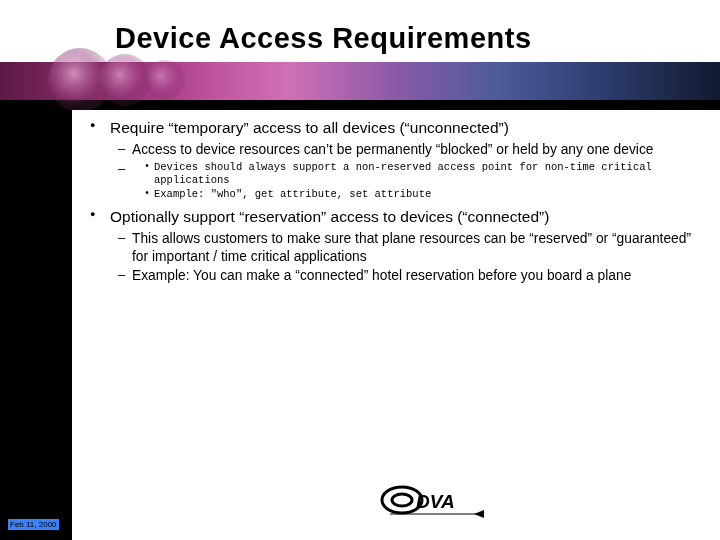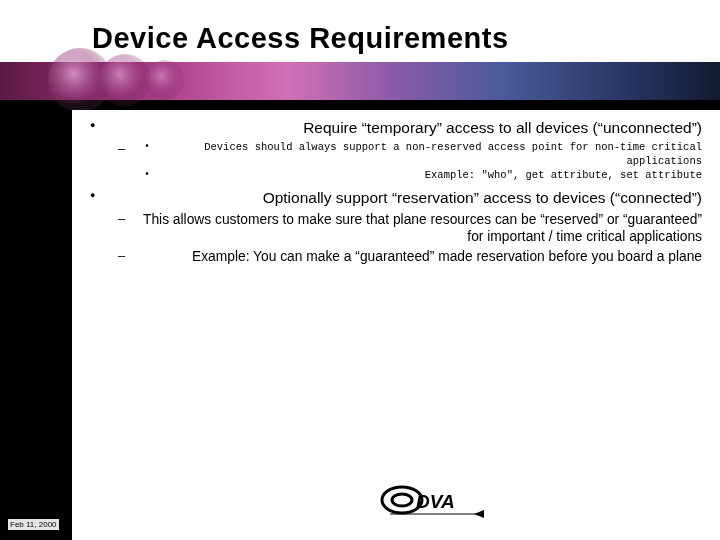--- a/index.html
+++ b/index.html
@@ -28,21 +28,21 @@
     top: 40px;
     left: 35px;
     width: 180px;
     height: 80px;
     pointer-events: none;
   }
 
   .title {
     position: absolute;
     top: 22px;
-    left: 92px;
+    left: 115px;
     font-family: Arial, "Arial Black", sans-serif;
     font-weight: 900;
     font-size: 29px;
     color: #000;
     z-index: 10;
     letter-spacing: 0.5px;
   }
 
   .side-strip {
     position: absolute;
@@ -57,21 +57,21 @@
   .inner {
     position: absolute;
     top: 118px;
     left: 90px;
     width: 612px;
     z-index: 6;
     color: #000;
   }
 
   ul.l1 { list-style: none; }
-  ul.l1 > li { position: relative; padding-left: 20px; margin-bottom: 6px; font-size: 15.5px; line-height: 1.25; text-align: right; }
+  ul.l1 > li { position: relative; padding-left: 20px; margin-bottom: 6px; font-size: 15.5px; line-height: 1.25; }
   ul.l1 > li::before {
     content: "●"; position: absolute; left: 0; top: 2px; font-size: 9px;
   }
 
   ul.l2 { list-style: none; margin-top: 4px; }
   ul.l2 > li { position: relative; padding-left: 22px; margin-bottom: 2px; font-size: 13.8px; line-height: 1.25; }
   ul.l2 > li::before {
     content: "–"; position: absolute; left: 8px; top: 0; font-size: 13px;
   }
 
@@ -80,21 +80,21 @@
   ul.l3 > li::before {
     content: "•"; position: absolute; left: 12px; top: 0; font-size: 10px;
   }
 
   .footer-date {
     position: absolute;
     bottom: 10px;
     left: 8px;
     font-size: 8px;
     color: #000;
-    background: #e5e5e5;
+    background: #3b82f6;
     padding: 1px 2px;
     z-index: 20;
   }
 
   .logo {
     position: absolute;
     bottom: 20px;
     left: 380px;
     width: 110px;
     height: 40px;
@@ -141,39 +141,42 @@
 
 <div class="side-strip"></div>
 <div class="white-bottom"></div>
 
 <div class="inner">
   <ul class="l1">
     <li>
       <span>Require “temporary” access to all devices (“unconnected”)</span>
       <ul class="l2">
         <li>
+          <span>Access to device resources can’t be permanently “blocked” or held by any one device</span>
+        </li>
+        <li>
           <ul class="l3">
             <li>
               <span>Devices should always support a non-reserved access point for non-time critical applications</span>
             </li>
             <li>
               <span>Example: "who", get attribute, set attribute</span>
             </li>
           </ul>
         </li>
       </ul>
     </li>
     <li>
       <span>Optionally support “reservation” access to devices (“connected”)</span>
       <ul class="l2">
         <li>
           <span>This allows customers to make sure that plane resources can be “reserved” or “guaranteed” for important / time critical applications</span>
         </li>
         <li>
-          <span>Example: You can make a “guaranteed” made reservation before you board a plane</span>
+          <span>Example: You can make a “connected” hotel reservation before you board a plane</span>
         </li>
       </ul>
     </li>
   </ul>
 </div>
 
 <div class="footer-date">Feb 11, 2000</div>
 
 <svg class="logo" viewBox="0 0 110 40">
   <ellipse cx="22" cy="20" rx="20" ry="13" fill="none" stroke="#000" stroke-width="3"></ellipse>

